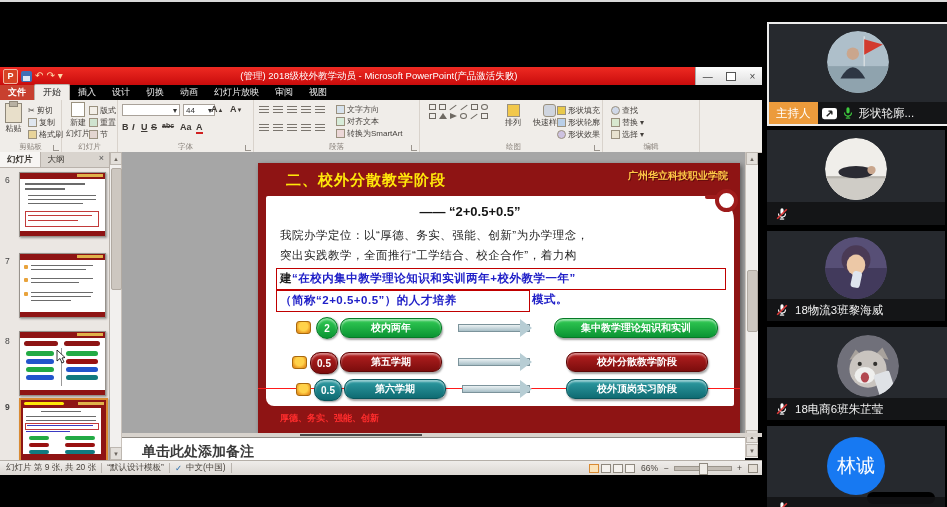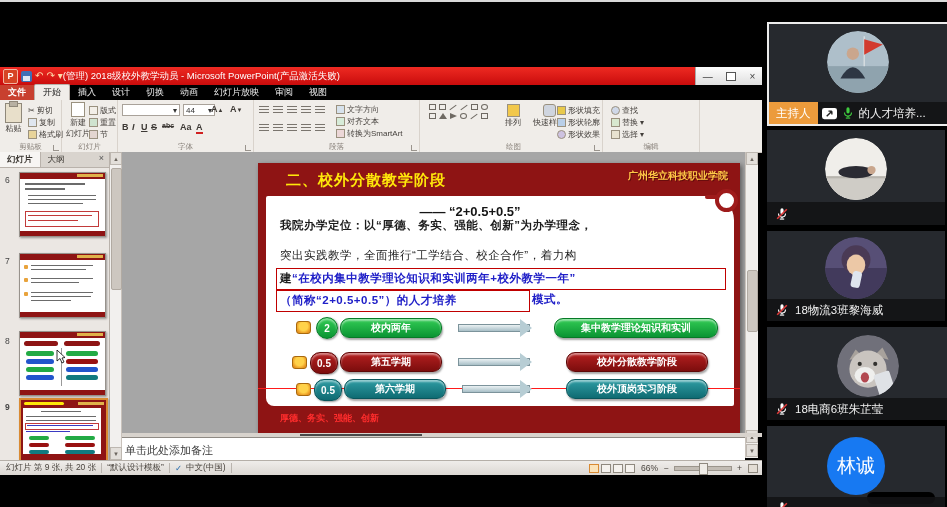--- a/index.html
+++ b/index.html
@@ -8,21 +8,21 @@
   .abs{position:absolute;}
   
   .titlebar{left:0;top:67px;width:762px;height:18px;background:linear-gradient(#ee2a22,#c90c0c);
             display:flex;align-items:center;color:#fff;}
   .qat{display:flex;align-items:center;gap:3px;padding-left:3px;}
   .applogo{width:13px;height:13px;background:#d64425;border:1px solid #f2b3a0;border-radius:2px;
            color:#fff;font-size:9px;font-weight:bold;display:flex;align-items:center;justify-content:center;}
   .floppy{width:11px;height:11px;background:#3f6fb5;border-radius:2px;position:relative;}
   .floppy:after{content:"";position:absolute;left:2px;top:5px;width:7px;height:5px;background:#dfe7f2;}
   .qglyph{font-size:10px;color:#ffd9a8;line-height:1;}
-  .wtitle{flex:1;font-size:9.5px;color:#fff;white-space:nowrap;overflow:hidden;}
+  .wtitle{flex:1;text-align:center;font-size:9.5px;color:#fff;white-space:nowrap;overflow:hidden;}
   .wincontrols{width:66px;height:18px;background:linear-gradient(#fdfdfd,#dfdfdf);display:flex;
                align-items:center;justify-content:space-around;color:#444;font-size:10px;border-left:1px solid #aaa;}
   .restore-ic{width:8px;height:7px;border:1px solid #555;position:relative;background:#fff;}
   .restore-ic:before{content:"";position:absolute;left:2px;top:-3px;width:8px;height:7px;border:1px solid #555;z-index:-1;}
   
   .tabrow{left:0;top:85px;width:762px;height:15px;background:#000;display:flex;align-items:flex-end;}
   .rtab{font-size:9px;color:#eee;padding:2px 8px;height:11px;line-height:11px;}
   .rtab.file{background:#c8402f;color:#fff;font-weight:bold;}
   .rtab.sel{background:#f0ede9;color:#1a1a1a;border:1px solid #b9b2ab;border-bottom:none;border-radius:2px 2px 0 0;}
   .tabcorner{position:absolute;right:0;top:85px;width:66px;height:15px;background:#fafafa;
@@ -97,21 +97,21 @@
   .c-r{background:linear-gradient(#b52020,#7c0d0d);border:1px solid #5f0808;}
   .c-t{background:linear-gradient(#2f9da4,#0f6b72);border:1px solid #0a565c;}
   .barrow{position:absolute;height:6px;background:linear-gradient(#eaf1f3,#a8bfc7);border:1px solid #7c939b;}
   .barrow:after{content:"";position:absolute;right:-12px;top:-6px;border:9px solid transparent;border-left:12px solid #b7cdd4;}
   .redline{position:absolute;height:1px;background:#ff1a1a;}
   .sl-footer{position:absolute;left:22px;bottom:8px;font-size:9px;font-weight:bold;color:#ff2d2d;}
   
   .splitter{left:122px;top:433px;width:640px;height:4px;background:#d8d3cd;}
   .handle{position:absolute;left:178px;top:1px;width:122px;height:2px;background:#4a4a4a;}
   .notes{left:122px;top:437px;width:623px;height:23px;background:#fff;border-top:1px solid #8f8a84;box-sizing:border-box;}
-  .notes-ph{position:absolute;left:3px;top:5px;font-size:11px;color:#3a3a3a;}
+  .notes-ph{position:absolute;left:20px;top:5px;font-size:14px;color:#3a3a3a;font-weight:bold;}
   .statusbar{left:0;top:460px;width:762px;height:15px;background:linear-gradient(#efedea,#dcd8d3);
              border-top:1px solid #b5afa8;box-sizing:border-box;display:flex;align-items:center;font-size:8.5px;color:#4a453f;}
   .stsep{width:1px;height:10px;background:#b9b4ae;margin:0 5px;}
   .viewic{width:10px;height:9px;border:1px solid #8f897f;background:#f5f2ee;box-sizing:border-box;}
   .viewic.sel{border:1px solid #d98a33;background:#fbe3b9;}
   .ztrack{width:56px;height:3px;background:#c2bcb4;border:1px solid #9b958c;position:relative;margin:0 3px;}
   .zthumb{position:absolute;left:24px;top:-4px;width:7px;height:10px;background:#efece7;border:1px solid #8f897f;}
   
   .tile{position:absolute;left:767px;width:178px;background:#26292e;overflow:hidden;}
   .tile.hl{border:2px solid #ececec;}
@@ -405,21 +405,21 @@
   </div>
 
   <div class="abs slidearea"></div>
 
   <div class="abs slide">
     <div class="sl-title">二、校外分散教学阶段</div>
     <div class="sl-school">广州华立科技职业学院</div>
     <div class="sl-white">
       <div class="curl"></div>
       <div class="sl-sub">—— “2+0.5+0.5”</div>
-      <div class="sl-p" style="top:22px;font-weight:bold;">我院办学定位：以“厚德、务实、强能、创新”为办学理念，</div>
+      <div class="sl-p" style="top:32px;">我院办学定位：以“厚德、务实、强能、创新”为办学理念，</div>
       <div class="sl-p" style="top:52px;">突出实践教学，全面推行“工学结合、校企合作”，着力构</div>
       <div class="redbox" style="left:10px;top:72px;width:448px;height:20px;">
         <div class="sl-p" style="left:3px;top:2px;font-weight:bold;">
           <span>建</span><span class="bluetx">“在校内集中教学理论知识和实训两年+校外教学一年”</span>
         </div>
       </div>
       <div class="redbox" style="left:10px;top:94px;width:252px;height:20px;">
         <div class="sl-p bluetx" style="left:3px;top:2px;">（简称“2+0.5+0.5”）的人才培养</div>
       </div>
       <div class="sl-p bluetx" style="left:266px;top:96px;">模式。</div>
@@ -513,21 +513,21 @@
         <svg width="17" height="15" viewBox="0 0 18 16" style="margin:0 3px;">
           <rect x="1" y="2" width="16" height="12" rx="2.5" fill="#fff"></rect>
           <path d="M6 11 L11.5 5.5 M11.5 5.5 h-3.6 M11.5 5.5 v3.6" stroke="#222" stroke-width="1.5" fill="none"></path>
         </svg>
         <svg width="14" height="14" viewBox="0 0 16 16" style="margin-right:4px;">
           <rect x="6.2" y="1.5" width="3.6" height="7" rx="1.8" fill="#3fcc3f"></rect>
           <path d="M4 7.5a4 4 0 0 0 8 0" stroke="#3fcc3f" stroke-width="1.3" fill="none"></path>
           <line x1="8" y1="11.5" x2="8" y2="13.2" stroke="#3fcc3f" stroke-width="1.3"></line>
           <line x1="5.5" y1="13.8" x2="10.5" y2="13.8" stroke="#3fcc3f" stroke-width="1.3"></line>
         </svg>
-        <span class="pname">的人才培养...</span>
+        <span class="pname">形状轮廓...</span>
       </div>
     </div>
 
     <div class="tile" style="top:130px;height:95px;">
       <svg class="avatar" style="top:8px;width:62px;height:62px;" viewBox="0 0 60 60">
         <defs>
             <clipPath id="c2">
               <circle cx="30" cy="30" r="30"></circle>
             </clipPath>
           </defs>

